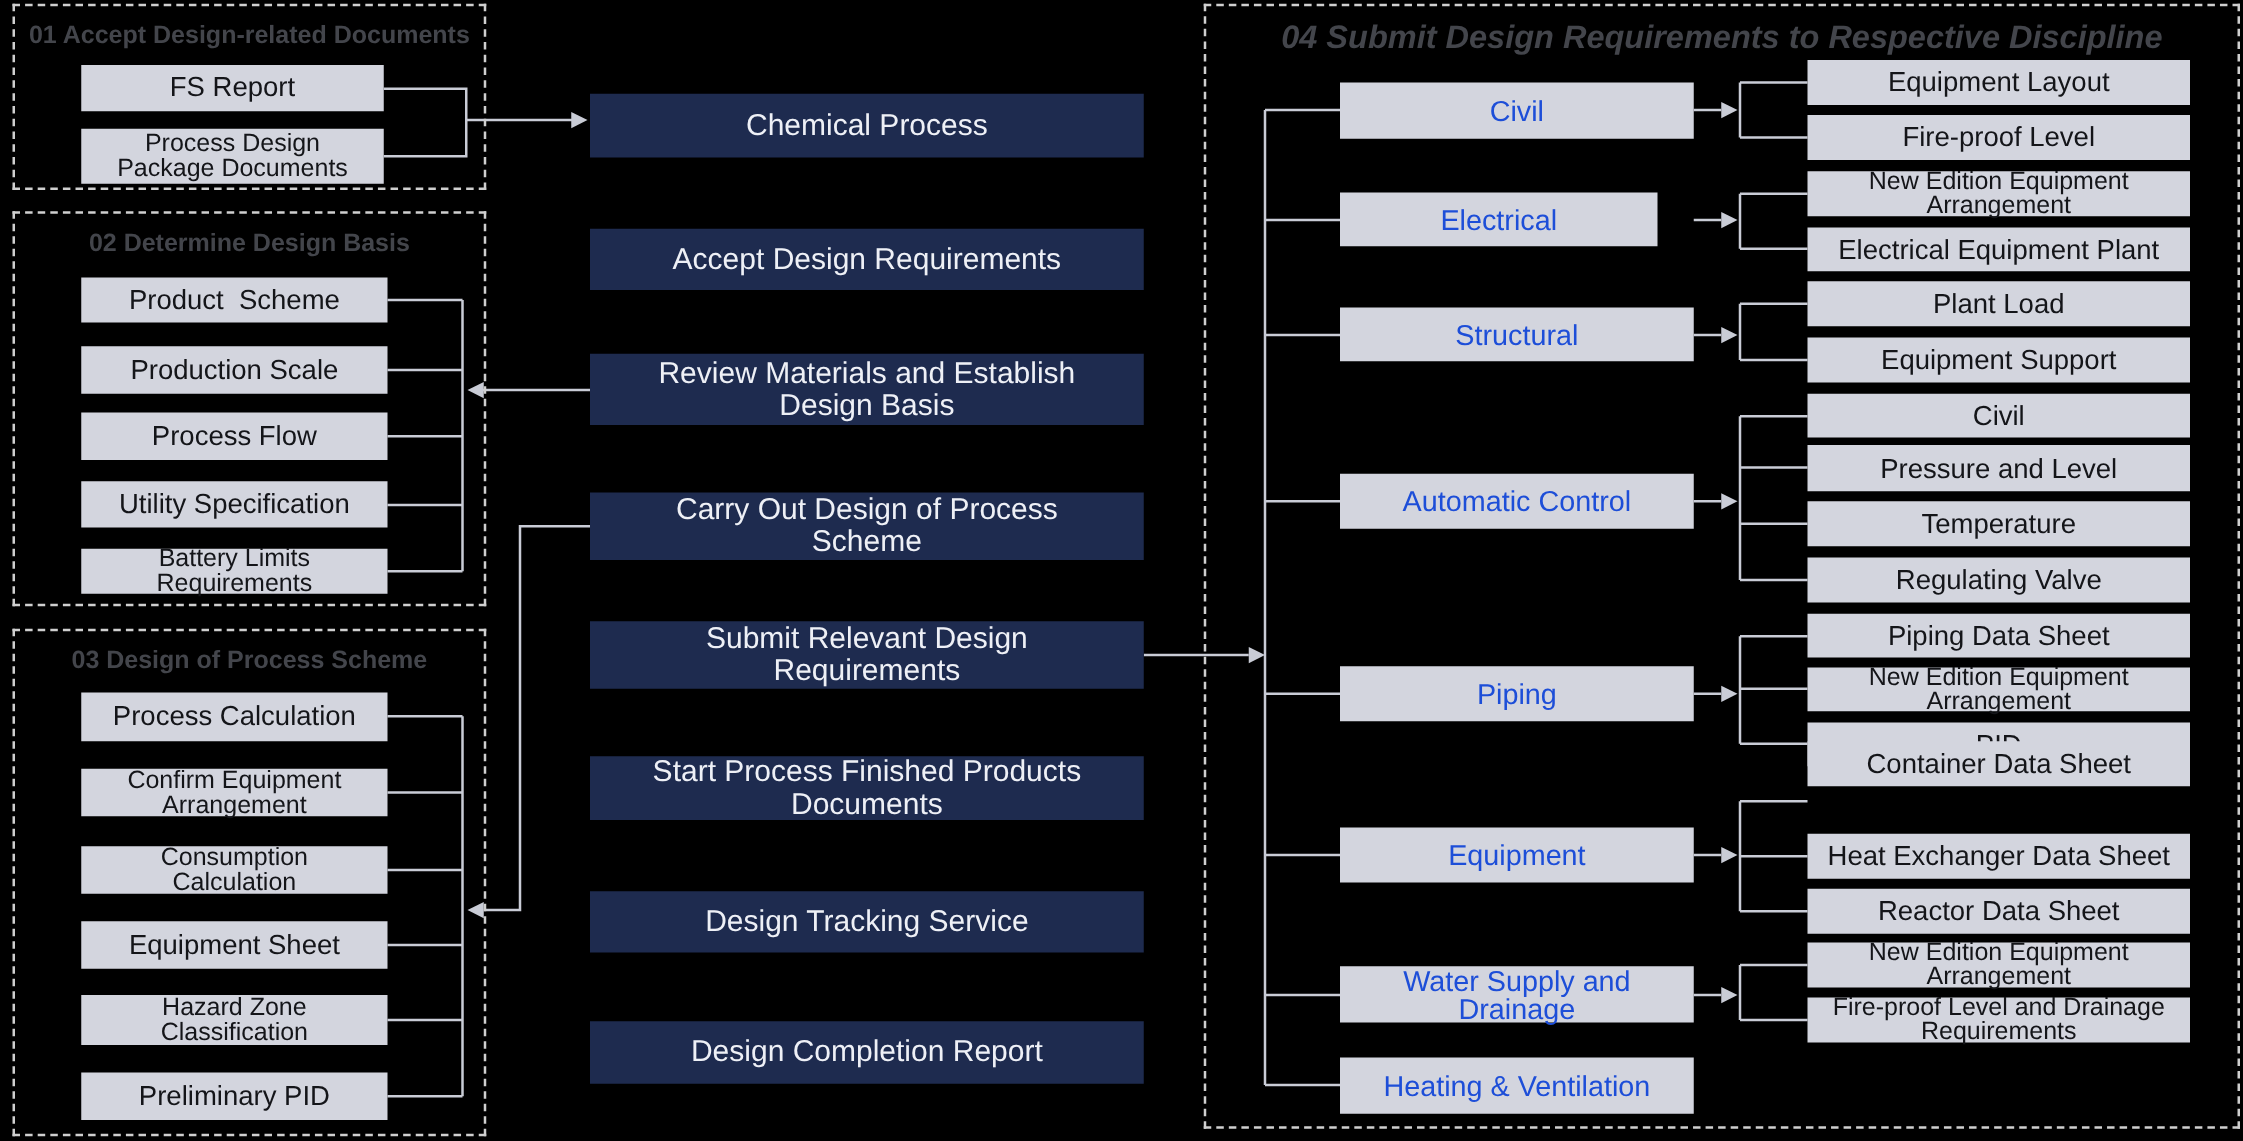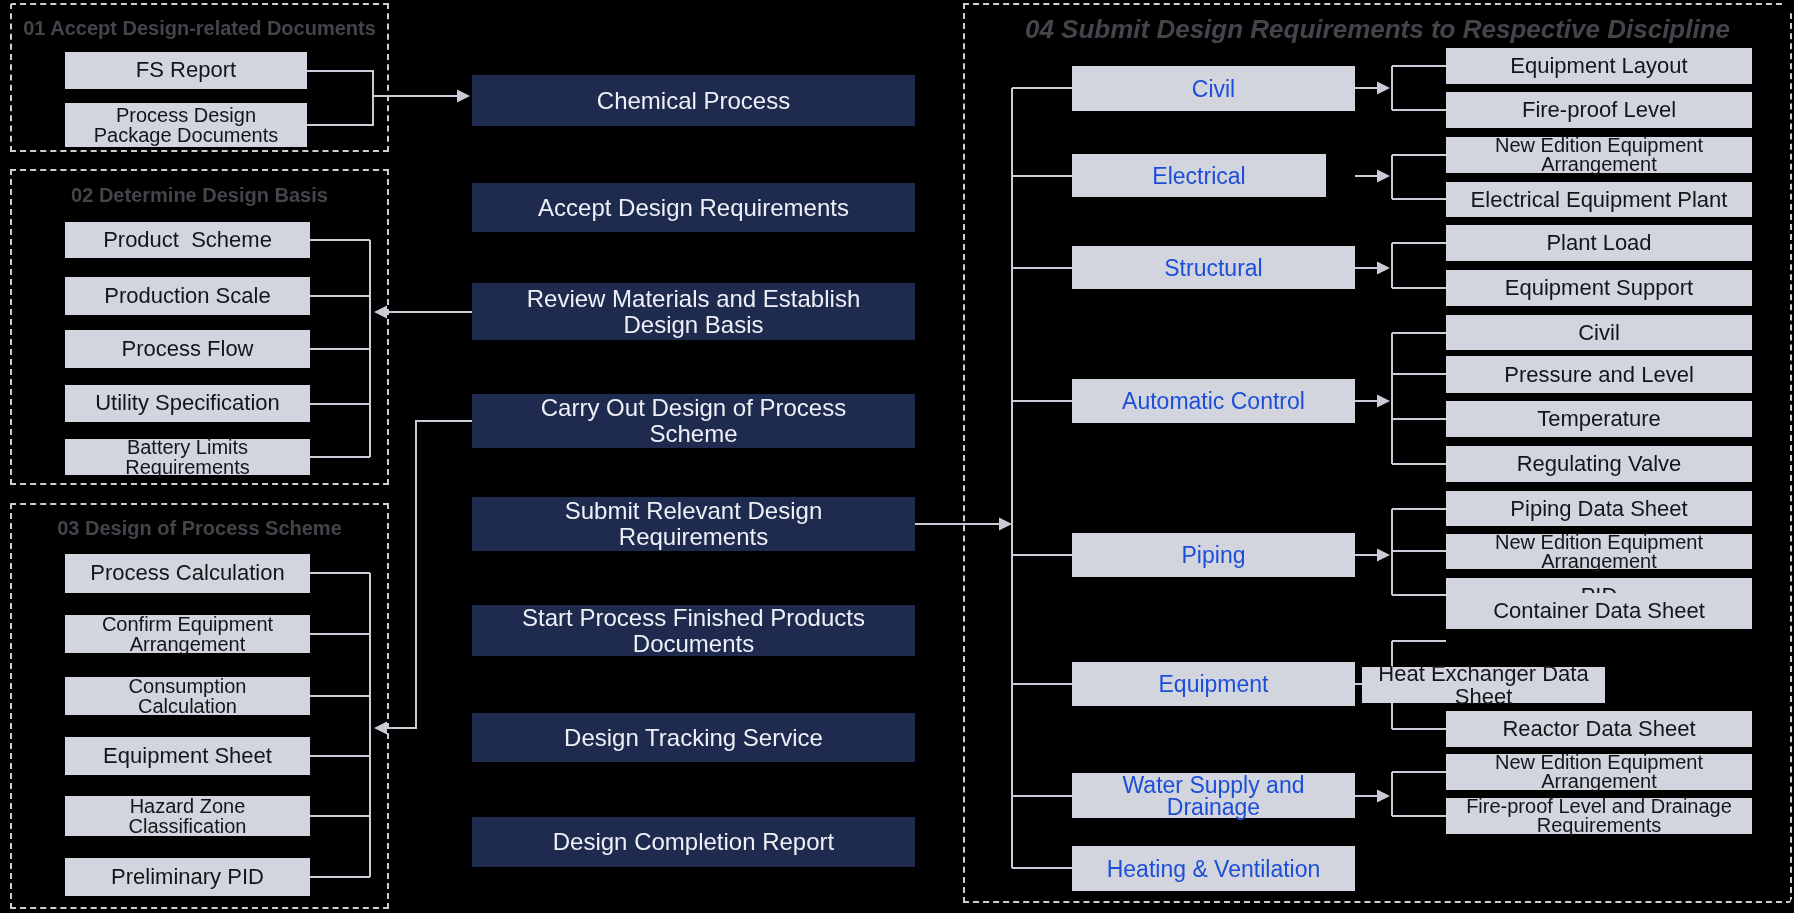--- a/index.html
+++ b/index.html
@@ -1,17 +1,17 @@
 <!DOCTYPE html>
 <html><head>
 <meta charset="utf-8">
 <style>
   html,body{margin:0;padding:0;background:#000;}
   .canvas{position:relative;width:1794px;height:913px;background:#000;overflow:hidden;
-          font-family:"Liberation Sans","DejaVu Sans",sans-serif;border-radius:24px;}
+          font-family:"Liberation Sans","DejaVu Sans",sans-serif;}
   .wires{position:absolute;left:0;top:0;width:1794px;height:913px;}
   .group{position:absolute;border:2px dashed #cfcfcf;box-sizing:border-box;}
   .gtitle{position:absolute;left:0;right:0;text-align:center;color:#43454b;font-weight:bold;
           font-size:20px;white-space:pre;}
   .gtitle.big{font-size:26px;font-style:italic;}
   .box{position:absolute;display:flex;align-items:center;justify-content:center;text-align:center;
        white-space:pre-wrap;box-sizing:border-box;}
   .gbox{background:#d3d5de;color:#141519;font-size:22px;line-height:1.1;}
   .gbox.two{font-size:20px;line-height:20px;}
   .nbox{background:#1e2b4f;color:#eef0f6;font-size:24px;line-height:26px;}
@@ -127,20 +127,20 @@
   <div class="box obox" style="left:1446px;top:270px;width:306px;height:36px">Equipment Support</div>
   <div class="box obox" style="left:1446px;top:315px;width:306px;height:35px">Civil</div>
   <div class="box obox" style="left:1446px;top:356px;width:306px;height:37px">Pressure and Level</div>
   <div class="box obox" style="left:1446px;top:401px;width:306px;height:36px">Temperature</div>
   <div class="box obox" style="left:1446px;top:446px;width:306px;height:36px">Regulating Valve</div>
   <div class="box obox" style="left:1446px;top:491px;width:306px;height:35px">Piping Data Sheet</div>
   <div class="box obox two" style="left:1446px;top:534px;width:306px;height:35px">New Edition Equipment
 Arrangement</div>
   <div class="box obox" style="left:1446px;top:578px;width:306px;height:35px">PID</div>
   <div class="box obox" style="left:1446px;top:593px;width:306px;height:36px">Container Data Sheet</div>
-  <div class="box obox" style="left:1362px;top:667px;width:243px;height:36px">Heat Exchanger Data Sheet</div>
+  <div class="box obox" style="left:1446px;top:667px;width:306px;height:36px">Heat Exchanger Data Sheet</div>
   <div class="box obox" style="left:1446px;top:711px;width:306px;height:36px">Reactor Data Sheet</div>
   <div class="box obox two" style="left:1446px;top:754px;width:306px;height:36px">New Edition Equipment
 Arrangement</div>
   <div class="box obox two" style="left:1446px;top:798px;width:306px;height:36px">Fire-proof Level and Drainage
 Requirements</div>
 
 </div>
 
 </body></html>

